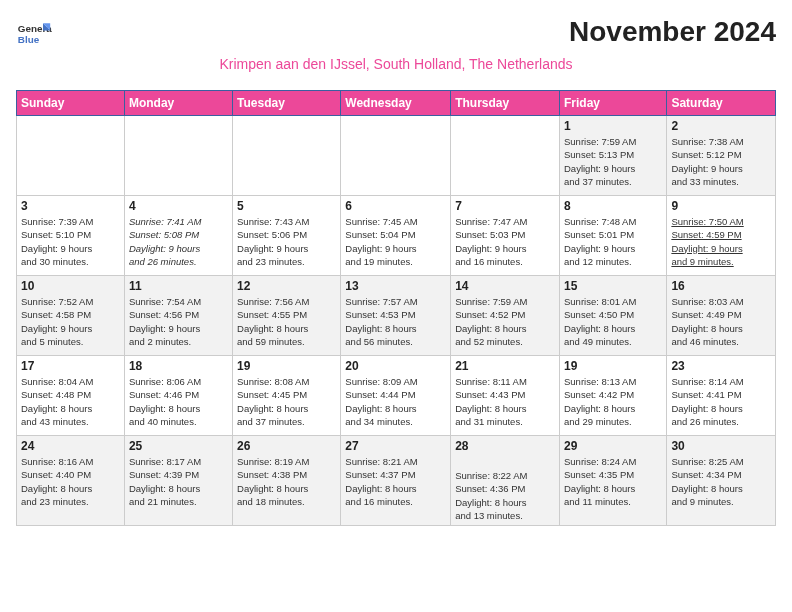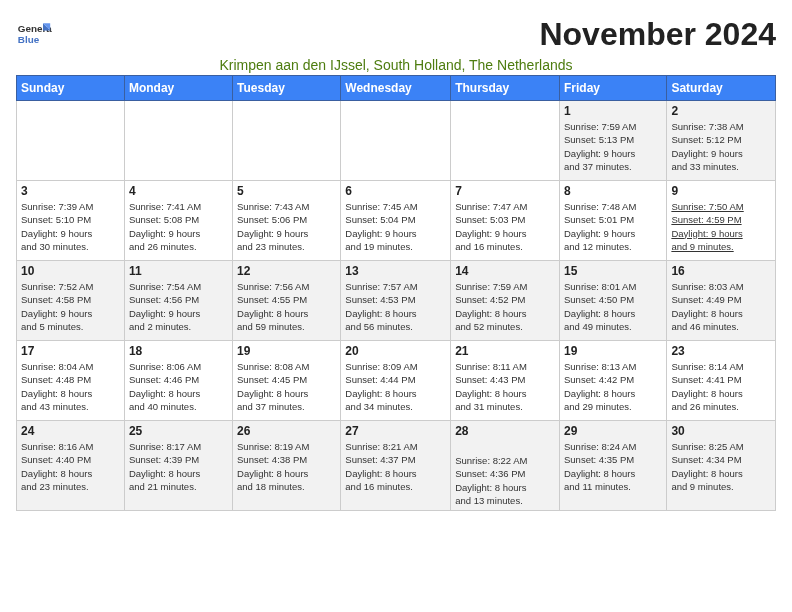--- a/index.html
+++ b/index.html
@@ -22,37 +22,37 @@
       gap: 4px;
     }
     .logo-icon {
       width: 36px;
       height: 36px;
     }
     .title-block {
       text-align: right;
     }
     .month-title {
-      font-size: 32px;
+      font-size: 28px;
       font-weight: bold;
       color: #222;
     }
     .location-subtitle {
       font-size: 14px;
-      color: #4d7c0f;
+      color: #ec4899;
       text-align: center;
-      margin-bottom: 2px;
+      margin-bottom: 18px;
     }
     .calendar {
       width: 100%;
       border-collapse: collapse;
       font-size: 10px;
     }
     .calendar thead tr th {
-      background: #3b82f6;
+      background: #ec4899;
       color: #fff;
       padding: 5px 4px;
       text-align: left;
       font-size: 12px;
       font-weight: bold;
       border: 1px solid #3a5fa0;
     }
     .calendar tbody tr td {
       border: 1px solid #ccc;
       vertical-align: top;
@@ -136,21 +136,21 @@
       <tr>
         <td>
           <span class="day-number">3</span>
           <div class="day-info" style="white-space: pre-line;">Sunrise: 7:39 AM
 Sunset: 5:10 PM
 Daylight: 9 hours
 and 30 minutes.</div>
         </td>
         <td>
           <span class="day-number">4</span>
-          <div class="day-info" style="white-space: pre-line;">Sunrise: 7:41 AM
+          <div class="day-info" style="white-space: pre-line; font-style: italic;">Sunrise: 7:41 AM
 Sunset: 5:08 PM
 Daylight: 9 hours
 and 26 minutes.</div>
         </td>
         <td>
           <span class="day-number">5</span>
           <div class="day-info" style="white-space: pre-line;">Sunrise: 7:43 AM
 Sunset: 5:06 PM
 Daylight: 9 hours
 and 23 minutes.</div>

